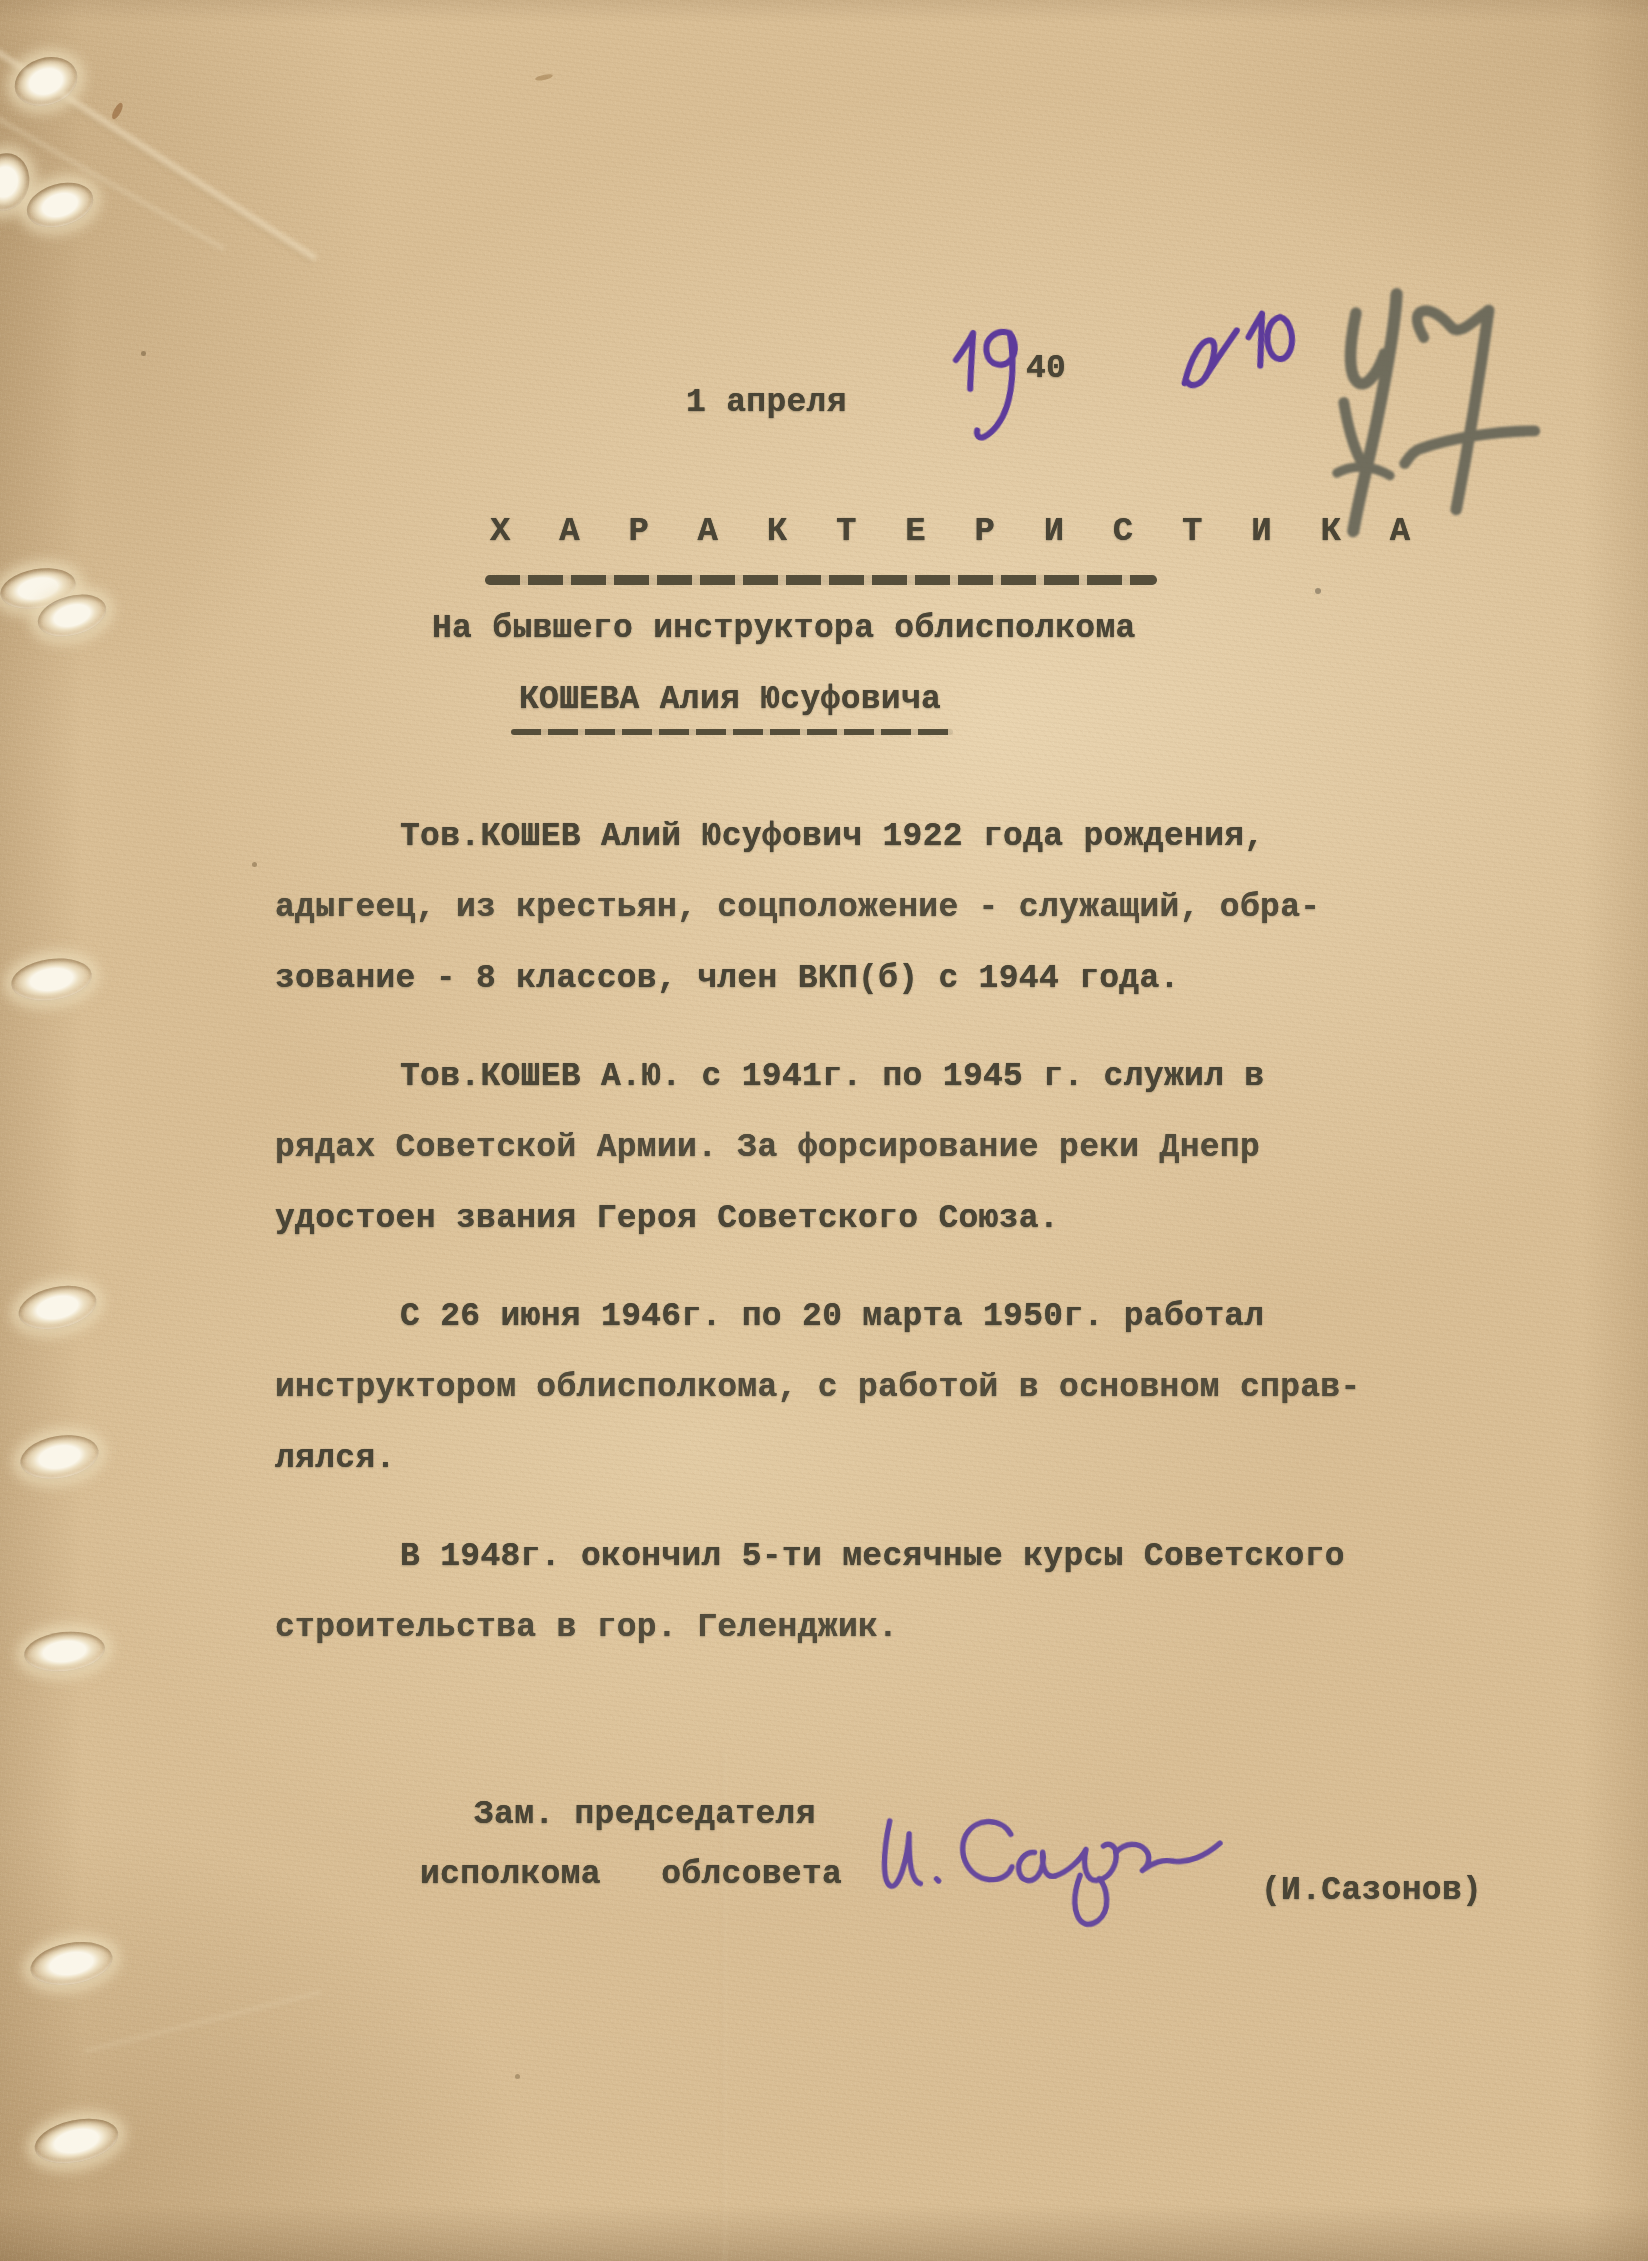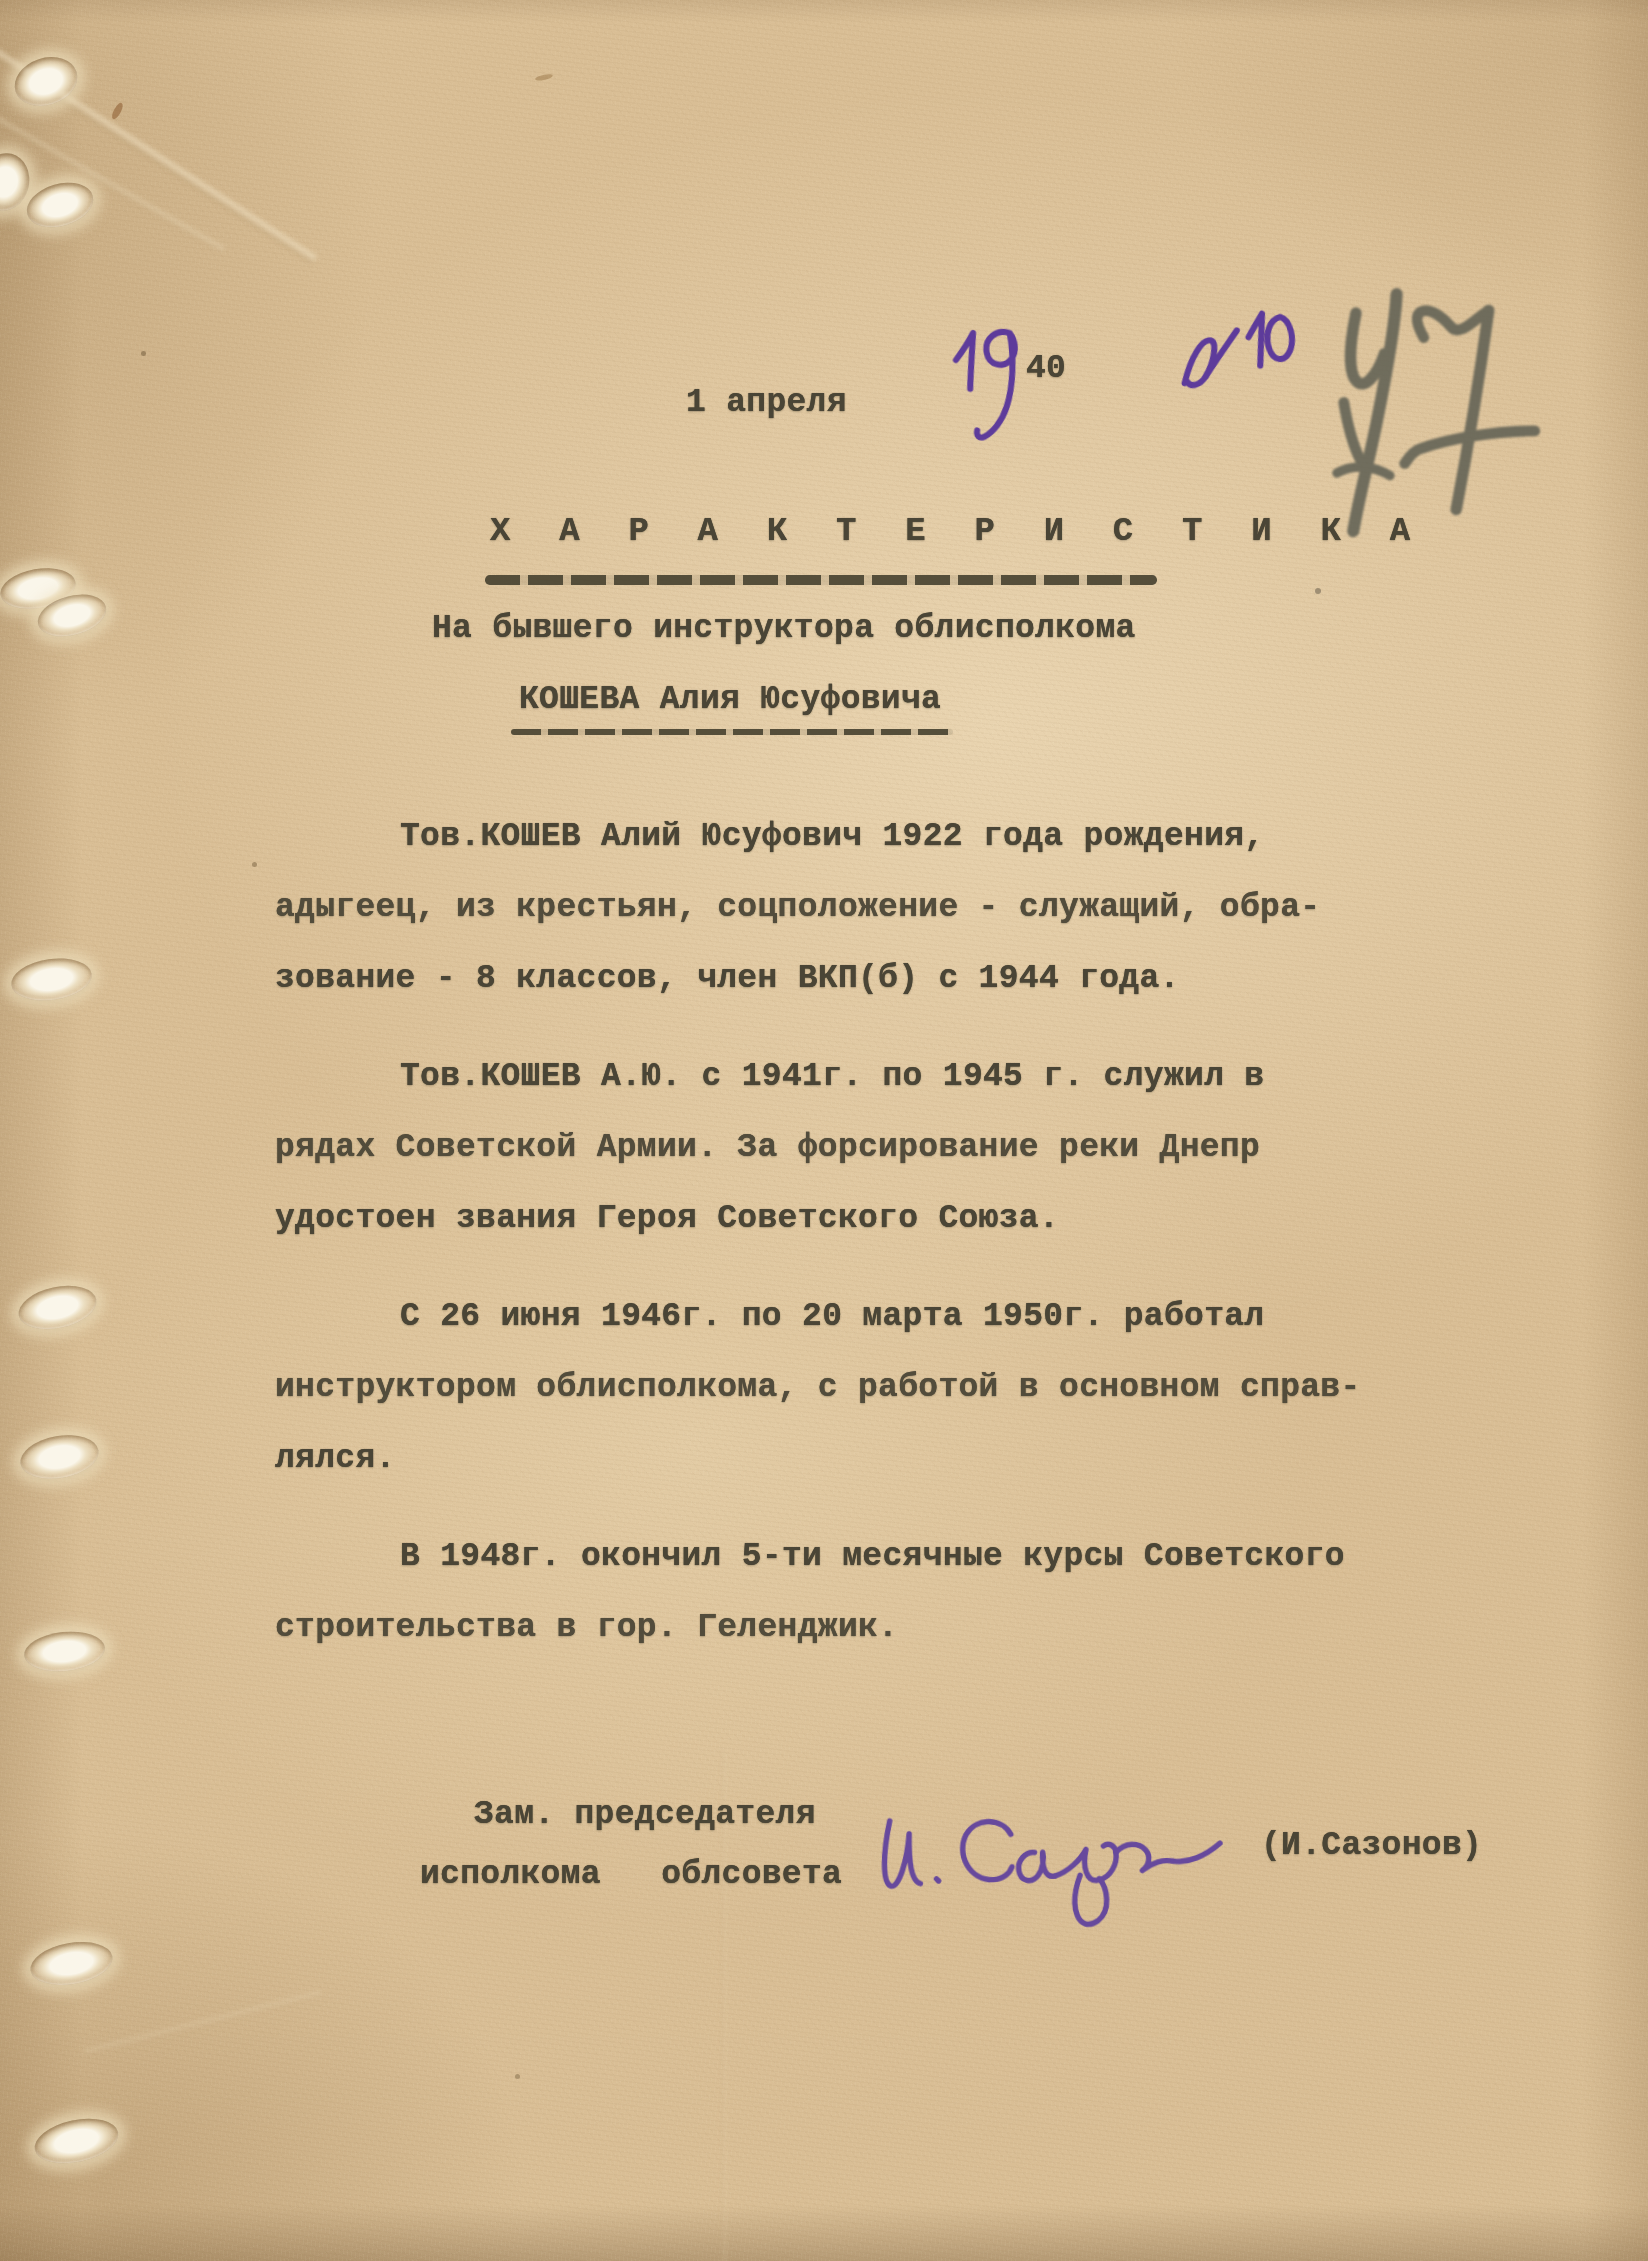--- a/index.html
+++ b/index.html
@@ -169,15 +169,15 @@
       <path d="M100,180 l3,3"></path>
       <path d="M212,118 C200,94 162,90 146,116 C130,144 148,184 184,184 C198,184 208,176 212,166"></path>
       <path d="M246,146 C232,144 220,158 222,172 C224,188 240,192 250,180 C258,170 260,154 258,146 C256,166 260,184 274,182"></path>
       <path d="M274,182 C296,176 314,158 322,144 C316,168 320,194 340,190 C358,186 368,166 366,150 C365,140 356,134 348,140"></path>
       <path d="M312,182 C292,232 308,268 336,250 C356,236 352,202 340,188"></path>
       <path d="M366,150 C380,136 400,136 410,148 C418,158 414,172 404,178 C418,168 436,162 450,166"></path>
       <path d="M450,166 C472,170 498,160 520,142"></path>
     </g>
   </svg>
 
-  <div class="typed" style="left:1261px;top:1827px;">(И.Сазонов)</div>
+  <div class="typed" style="left:1261px;top:1872px;">(И.Сазонов)</div>
 </div>
 
 
 </body></html>

